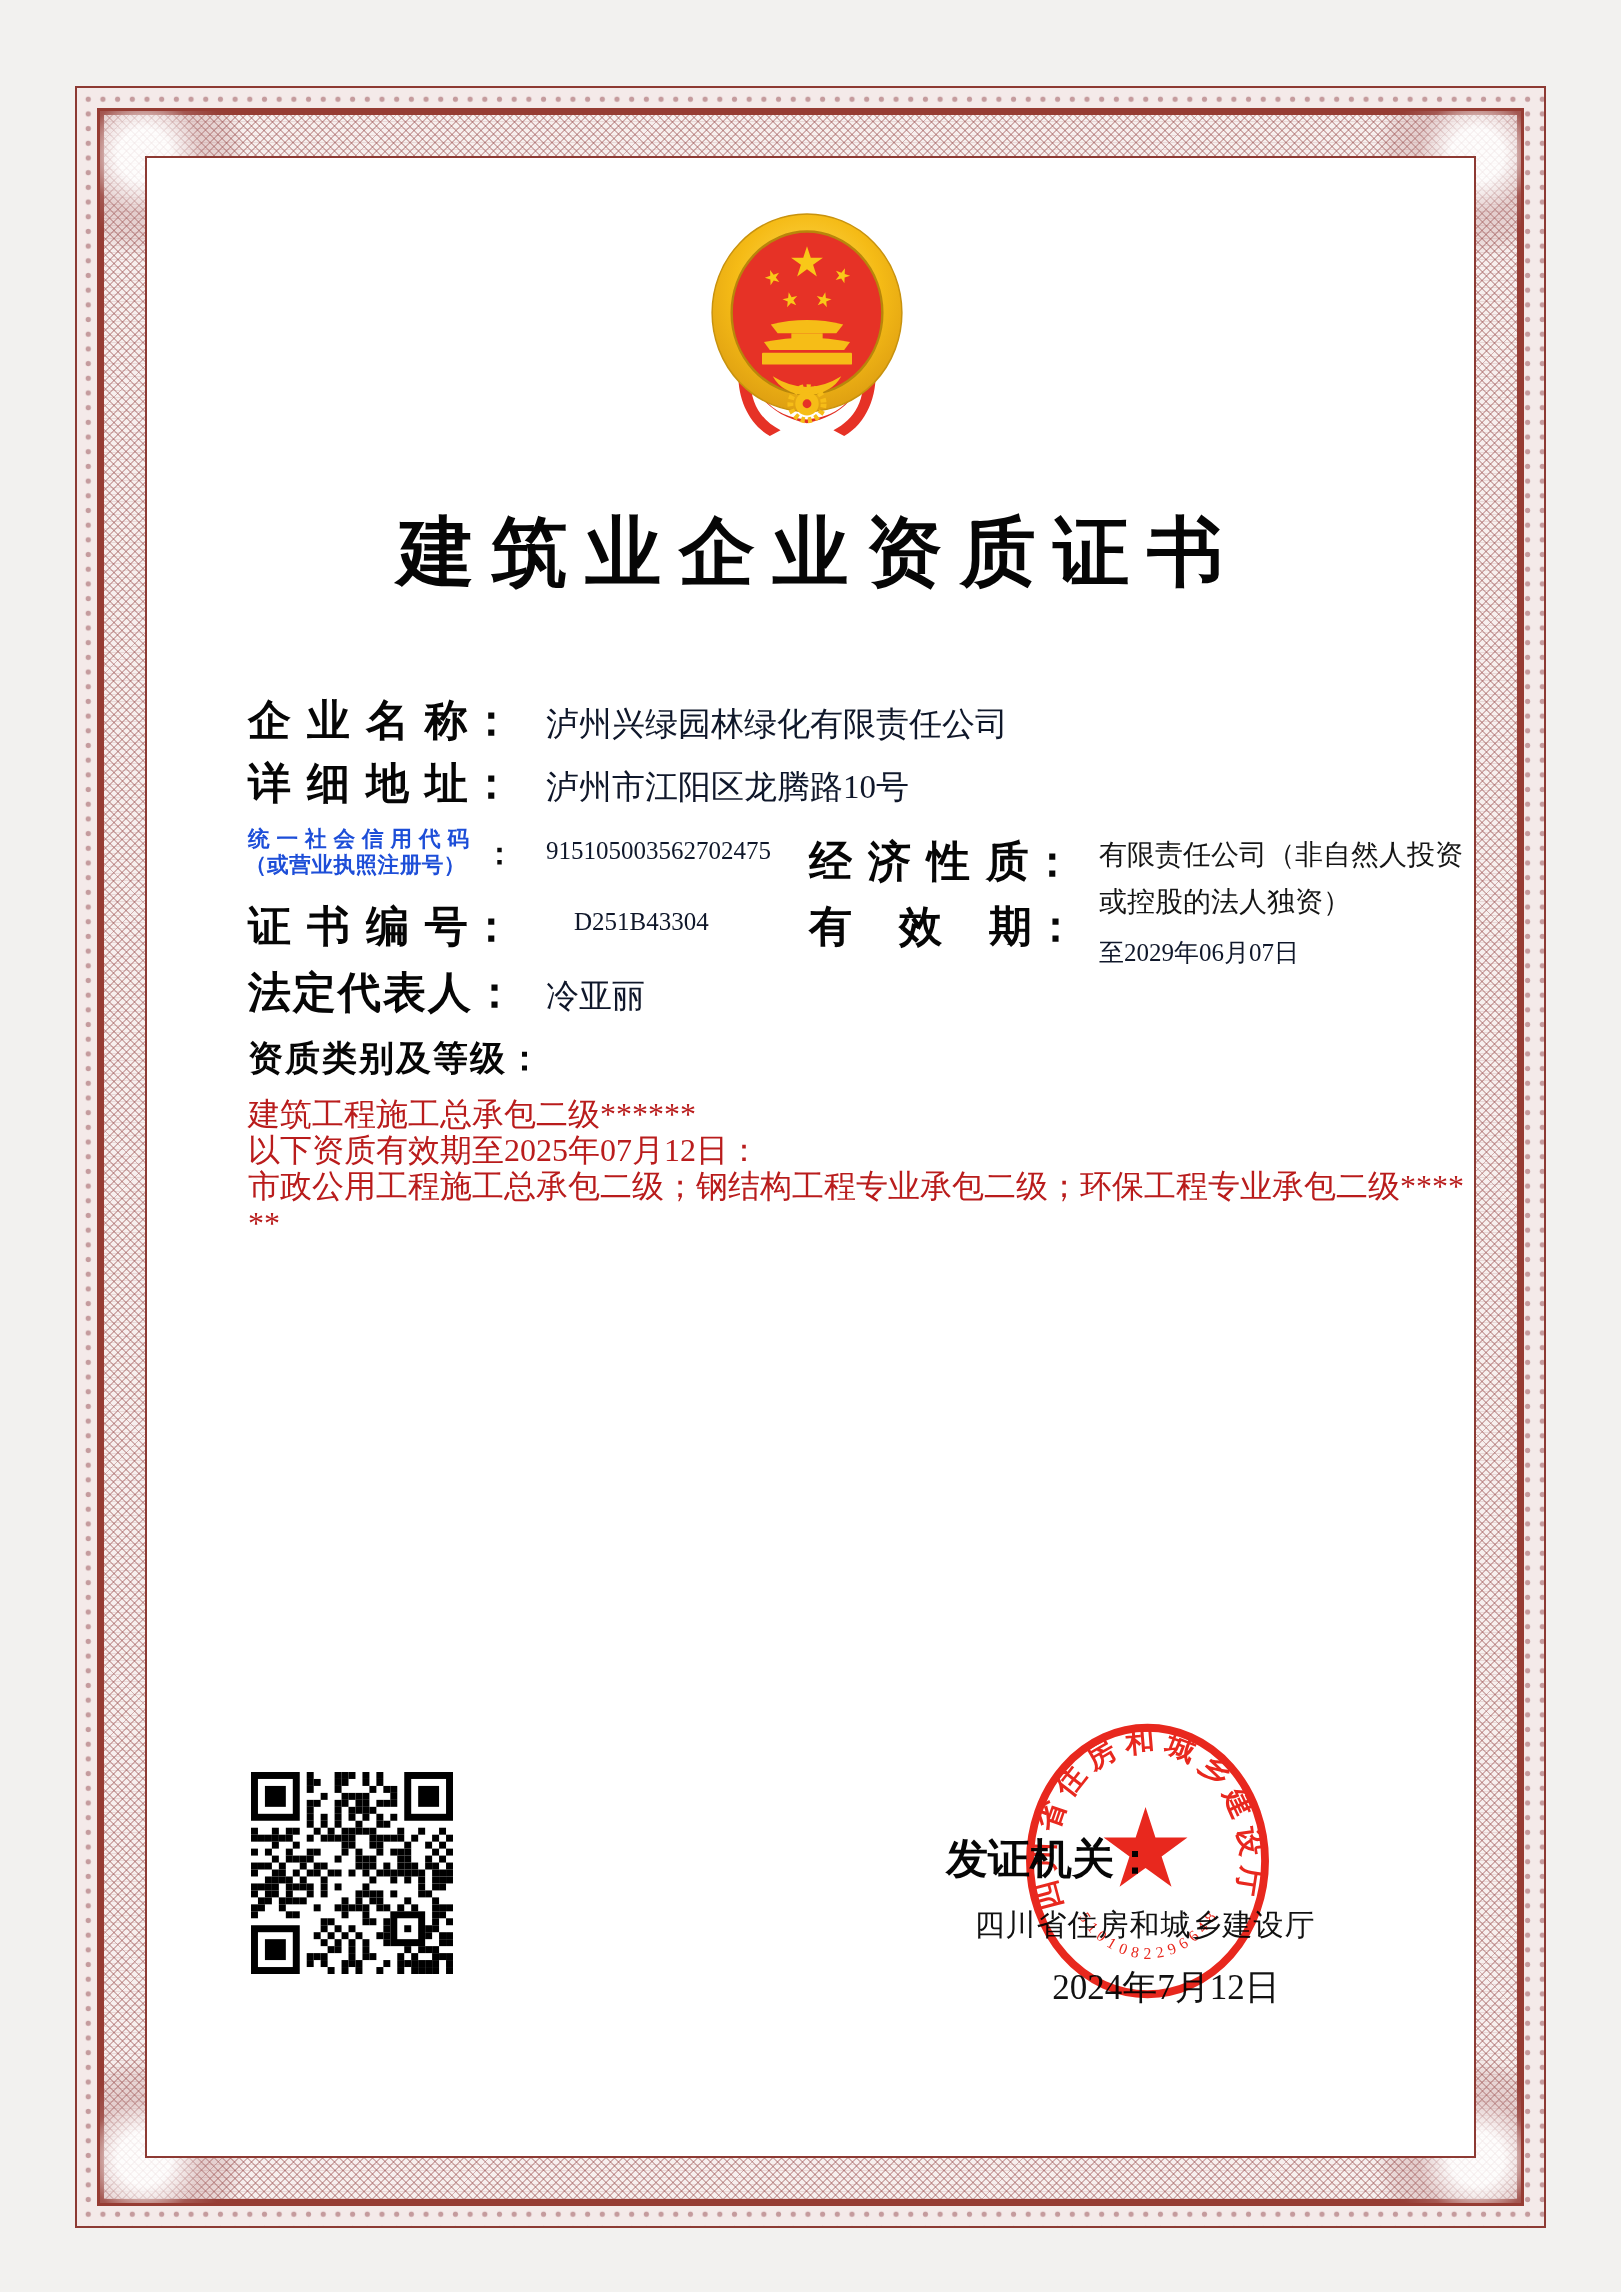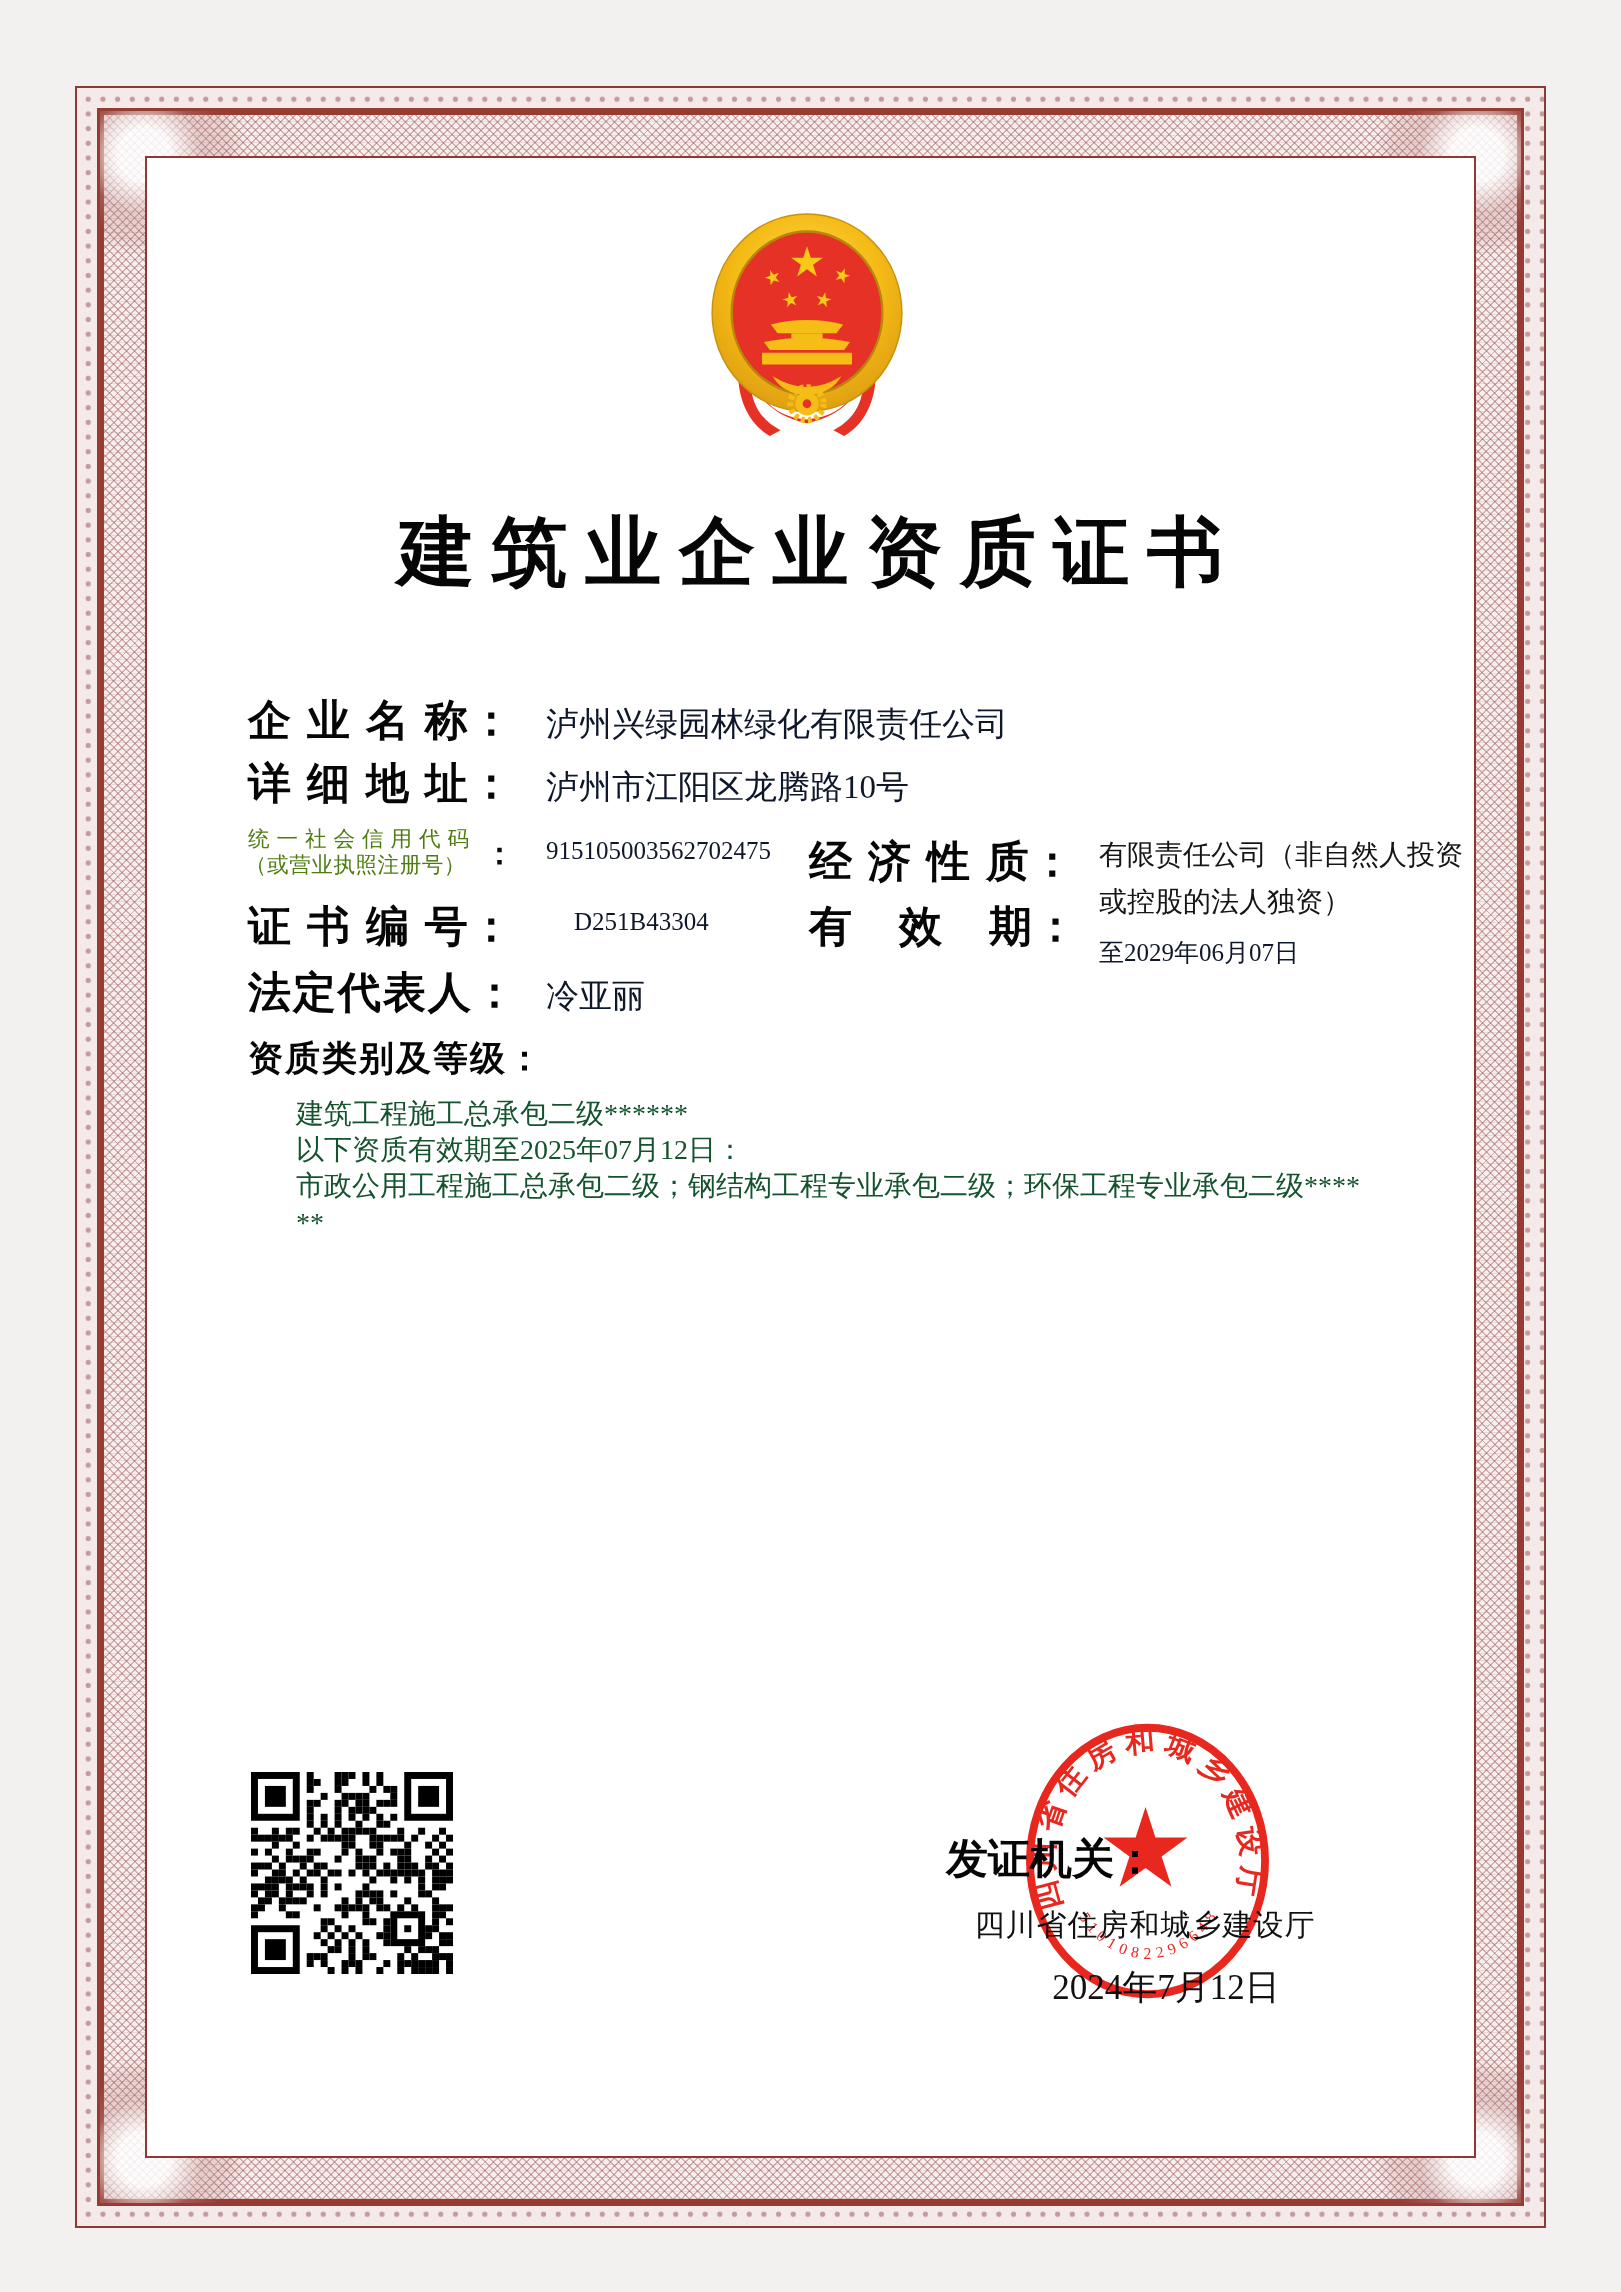--- a/index.html
+++ b/index.html
@@ -32,26 +32,26 @@
   .inner{position:absolute;inset:41px;border:2.9px solid #8d3a33;background:#ffffff;}
 
   
   .abs{position:absolute;}
   .title{top:502px;left:50%;transform:translateX(-50%);
     font-size:76px;font-weight:900;letter-spacing:17.6px;padding-left:17.6px;
     white-space:nowrap;color:#060606;}
   .lbl{font-weight:900;font-size:43px;letter-spacing:2px;white-space:pre;color:#060606;}
   .val{font-family:"Liberation Serif","DejaVu Serif",serif;font-size:33px;color:#0f172a;white-space:pre;}
   .val-num{font-size:25px;}
-  .lbl-small{font-weight:400;font-size:21.6px;line-height:25.5px;letter-spacing:6.9px;white-space:pre;color:#4d7c0f;}
+  .lbl-small{font-weight:700;font-size:21.6px;line-height:25.5px;letter-spacing:6.9px;white-space:pre;color:#1d4ed8;}
   .lbl-small2{letter-spacing:0.5px;}
   .big-colon{font-weight:900;font-size:31px;}
   .econ-val{font-family:"Liberation Serif","DejaVu Serif",serif;font-size:28px;line-height:47px;color:#151515;white-space:pre;}
   .qual-heading{font-weight:900;font-size:35px;letter-spacing:2px;color:#060606;}
-  .qual-lines{font-family:"Liberation Serif","DejaVu Serif",serif;font-size:28px;line-height:36px;color:#14532d;white-space:pre;margin-left:48px;}
+  .qual-lines{font-family:"Liberation Serif","DejaVu Serif",serif;font-size:32px;line-height:36px;color:#b91c1c;white-space:pre;}
   .issuer-lbl{font-weight:900;font-size:42px;color:#060606;white-space:nowrap;}
   .authority{font-family:"Liberation Serif","DejaVu Serif",serif;font-size:30px;letter-spacing:1px;color:#111;white-space:nowrap;transform:translateX(-50%);}
   .issue-date{font-family:"Liberation Serif","DejaVu Serif",serif;font-size:35px;color:#111;white-space:nowrap;transform:translateX(-50%);}
   .seal-wrap{mix-blend-mode:multiply;}
   .seal-ring-text{font-family:"Liberation Serif","DejaVu Serif",serif;font-weight:700;}
 </style>
 </head>
 <body>
 
 <div class="frame">

